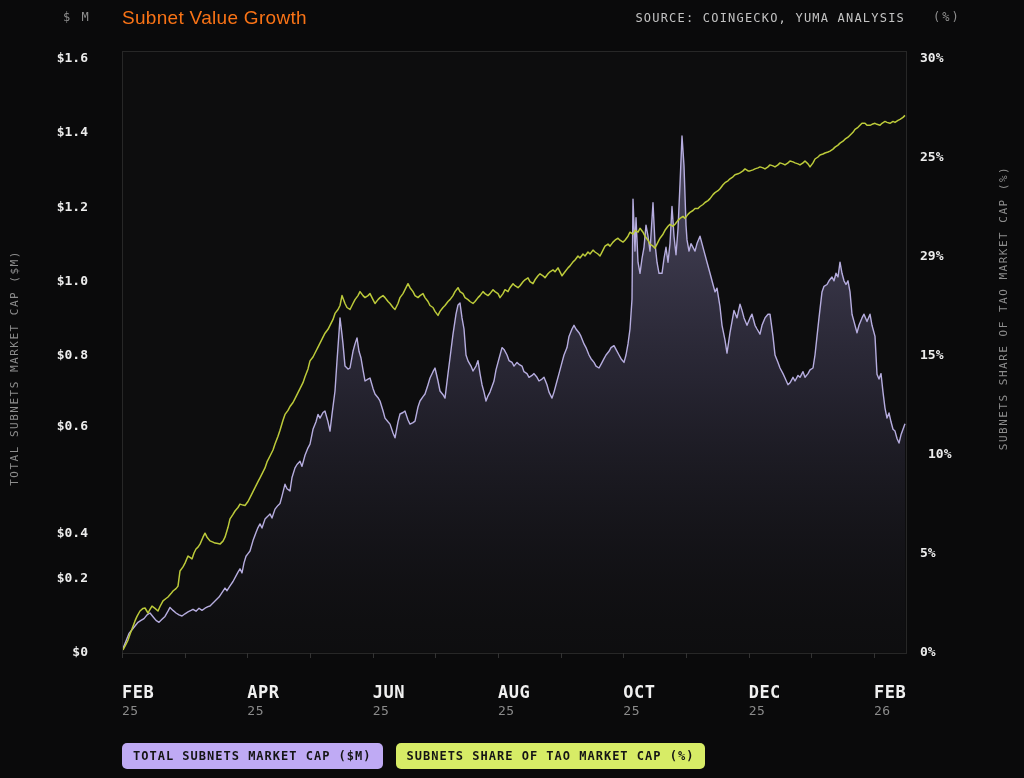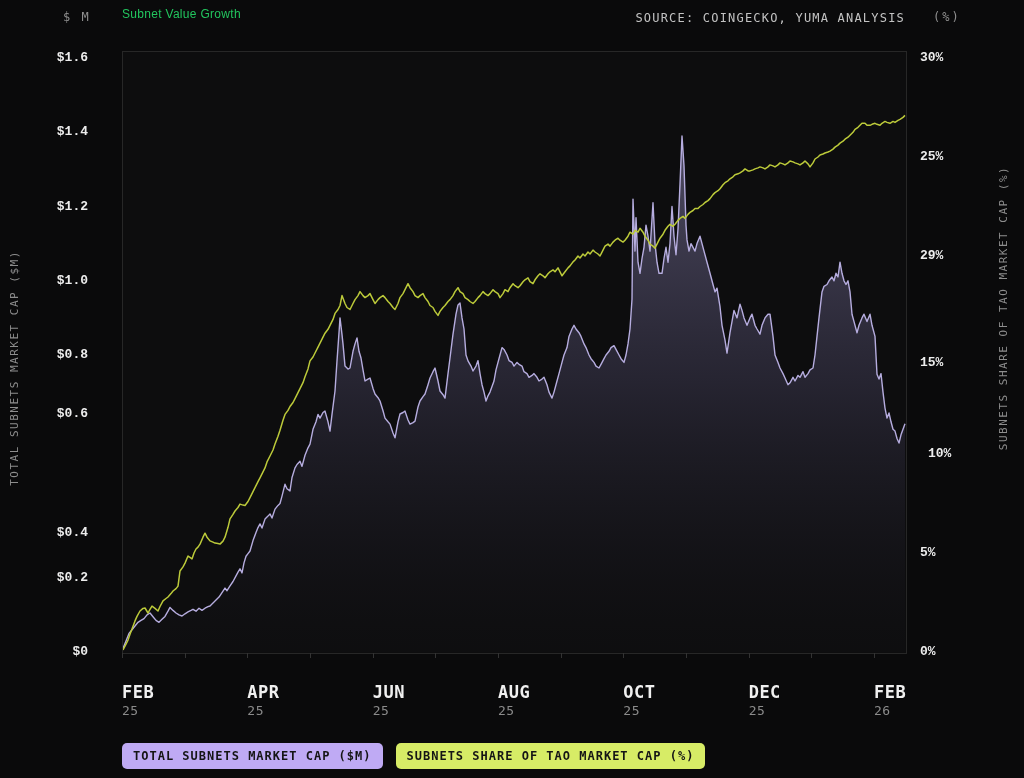--- a/index.html
+++ b/index.html
@@ -1,27 +1,27 @@
 <!DOCTYPE html>
 <html><head>
 <meta charset="utf-8">
 <style>
   html,body{margin:0;padding:0;background:#0a0a0b;}
   #canvas{position:relative;width:1024px;height:778px;background:#0a0a0b;overflow:hidden;
           font-family:"DejaVu Sans Mono", monospace;}
   .title{position:absolute;left:122px;top:7px;font-family:"Liberation Sans", sans-serif;
-         font-size:12px;font-weight:500;color:#22c55e;letter-spacing:.3px;}
+         font-size:19px;font-weight:500;color:#f97316;letter-spacing:.3px;}
   .unit{position:absolute;top:10px;font-size:12px;color:#8f8f8f;letter-spacing:2px;white-space:pre;}
   .unit-left{left:63px;}
   .unit-right{left:933px;}
   .source{position:absolute;top:11px;right:119px;font-size:12px;color:#c3c3c3;letter-spacing:1.2px;}
   #plot{position:absolute;left:122px;top:51px;width:783px;height:601px;
         background:#0d0d0e;border:1px solid #272727;box-sizing:content-box;}
   #plot svg{display:block;}
-  .ytick{position:absolute;transform:translateY(-50%);font-size:13px;font-weight:bold;color:#ededed;white-space:nowrap;font-family:Liberation Mono, monospace;}
+  .ytick{position:absolute;transform:translateY(-50%);font-size:13px;font-weight:bold;color:#ededed;white-space:nowrap;}
   .ytick.left{text-align:right;width:58px;left:30px;}
   .ytick.right{left:920px;}
   .xtick{position:absolute;top:682px;white-space:nowrap;line-height:1.25;}
   .xtick .m{font-size:17px;font-weight:bold;color:#f0f0f0;letter-spacing:.5px;}
   .xtick .y{font-size:13px;color:#8b8b8b;letter-spacing:.5px;}
   .minortick{position:absolute;top:653px;width:1px;height:5px;background:#333;}
   .v-label{position:absolute;writing-mode:vertical-rl;font-size:11px;color:#8d8d8d;
            letter-spacing:1.5px;white-space:nowrap;}
   .v-label.left{left:14px;top:368px;transform:translate(-50%,-50%) rotate(180deg);}
   .v-label.right{left:1003px;top:308px;transform:translate(-50%,-50%) rotate(180deg);}
@@ -40,30 +40,30 @@
 
   <div class="v-label left">TOTAL SUBNETS MARKET CAP ($M)</div>
   <div class="v-label right">SUBNETS SHARE OF TAO MARKET CAP (%)</div>
 
   <div id="left-ticks">
       <div class="ytick left" style="top: 57px;">$1.6</div>
       <div class="ytick left" style="top: 131.25px;">$1.4</div>
       <div class="ytick left" style="top: 205.5px;">$1.2</div>
       <div class="ytick left" style="top: 279.75px;">$1.0</div>
       <div class="ytick left" style="top: 354px;">$0.8</div>
-      <div class="ytick left" style="top: 413px;">$0.6</div>
+      <div class="ytick left" style="top: 425px;">$0.6</div>
       <div class="ytick left" style="top: 532px;">$0.4</div>
       <div class="ytick left" style="top: 576.75px;">$0.2</div>
       <div class="ytick left" style="top: 651px;">$0</div>
     </div>
   <div id="right-ticks">
       <div class="ytick right" style="top: 57px;">30%</div>
       <div class="ytick right" style="top: 156px;">25%</div>
       <div class="ytick right" style="top: 255px;">29%</div>
-      <div class="ytick right" style="top: 354px; margin-top: 8px;">15%</div>
+      <div class="ytick right" style="top: 354px;">15%</div>
       <div class="ytick right" style="top: 453px; margin-left: 8px;">10%</div>
       <div class="ytick right" style="top: 552px;">5%</div>
       <div class="ytick right" style="top: 651px;">0%</div>
     </div>
 
   <div id="plot">
       <svg width="783" height="601" viewBox="0 0 783 601">
         <defs>
           <linearGradient id="areaGrad" gradientUnits="userSpaceOnUse" x1="0" y1="0" x2="0" y2="601">
             <stop offset="0%" stop-color="rgba(170,162,214,0.55)"></stop>

